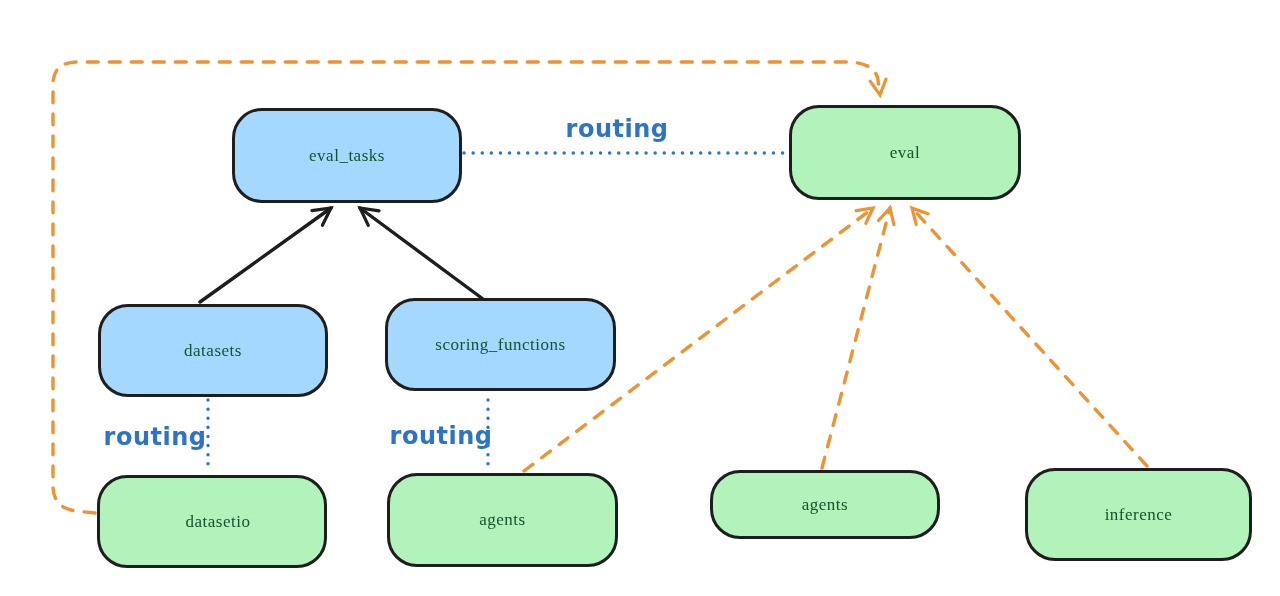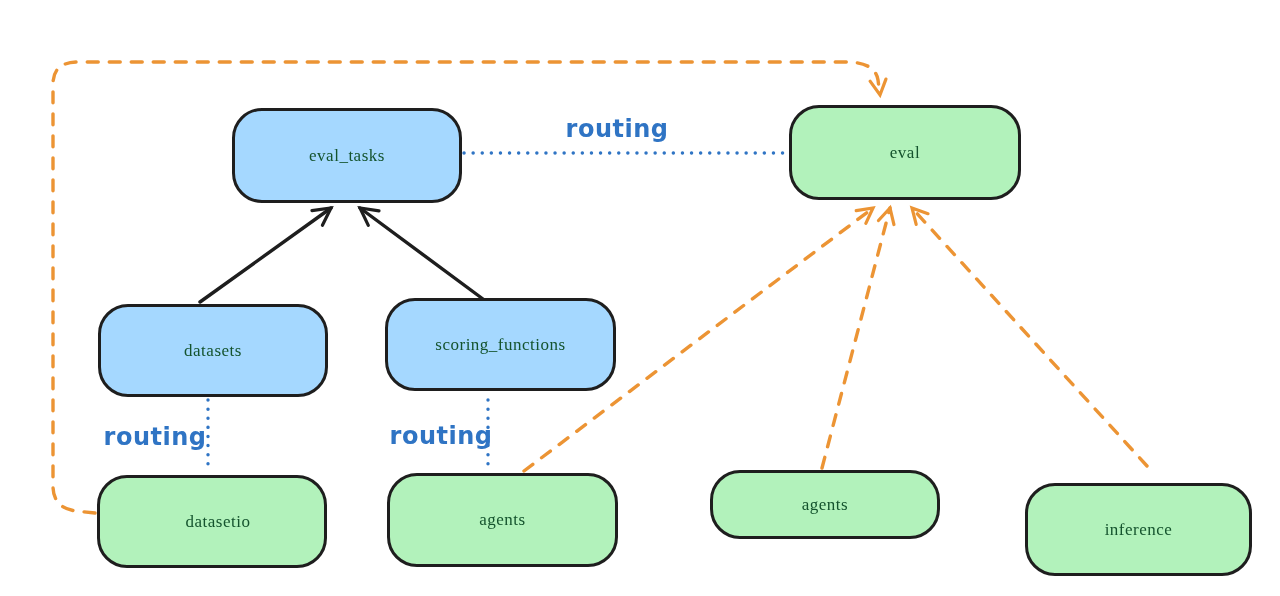--- a/index.html
+++ b/index.html
@@ -97,21 +97,21 @@
   </div>
 
   <div class="node green" style="left: 387px; top: 473px; width: 231px; height: 94px; background: rgb(178, 242, 187);">
     <span class="node-label">agents</span>
   </div>
 
   <div class="node green" style="left: 710px; top: 470px; width: 230px; height: 69px; background: rgb(178, 242, 187);">
     <span class="node-label">agents</span>
   </div>
 
-  <div class="node green" style="left: 1025px; top: 483px; width: 227px; height: 93px; background: rgb(178, 242, 187);">
+  <div class="node green" style="left: 1025px; top: 468px; width: 227px; height: 93px; background: rgb(178, 242, 187);">
     <span class="node-label">inference</span>
   </div>
 
   <div class="edge-label" style="left: 617px; top: 129px; color: rgb(47, 116, 196);">routing</div>
 
   <div class="edge-label" style="left: 155px; top: 437px; color: rgb(47, 116, 196);">routing</div>
 
   <div class="edge-label" style="left: 441px; top: 436px; color: rgb(47, 116, 196);">routing</div>
 
 </div>

